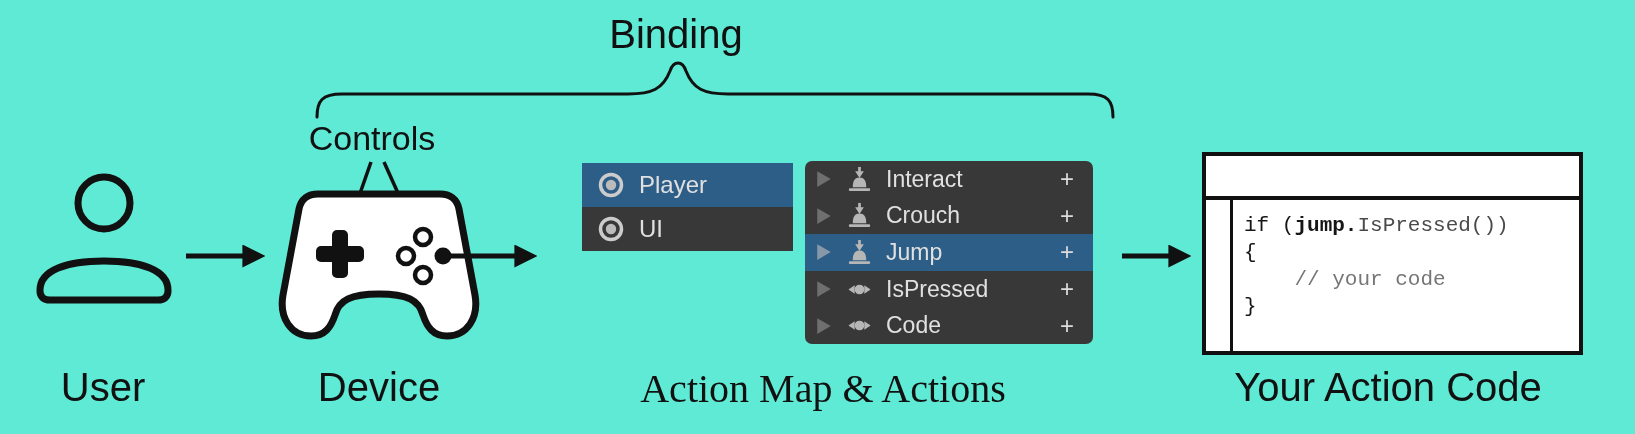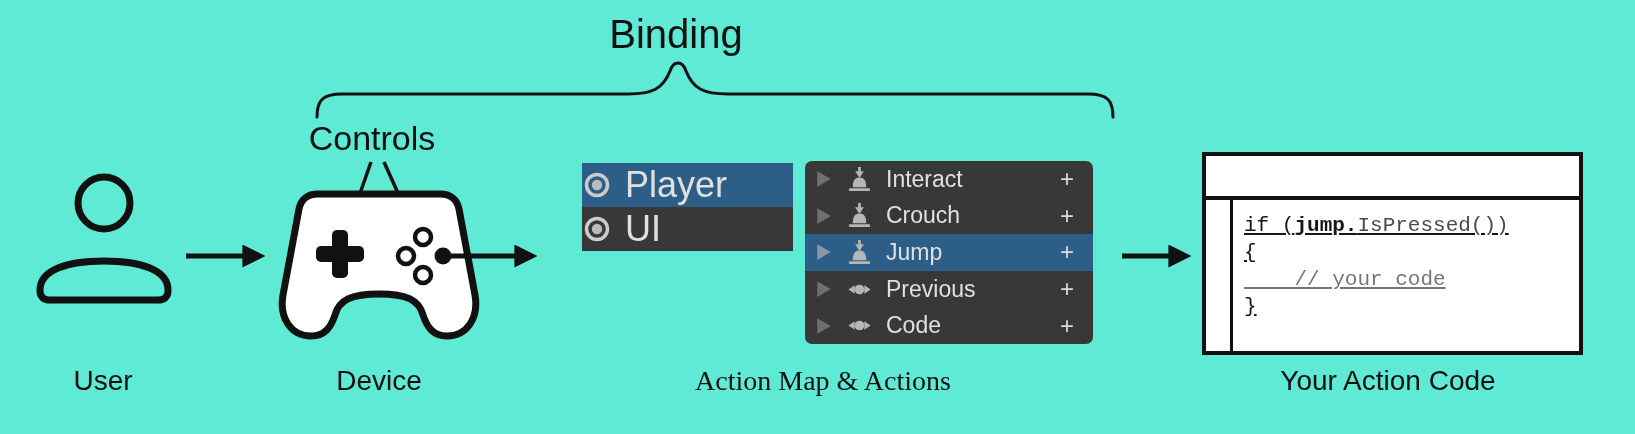--- a/index.html
+++ b/index.html
@@ -7,31 +7,31 @@
     position:relative; width:1635px; height:434px; background:#5eead4;
     font-family:"Liberation Sans", sans-serif; overflow:hidden; color:#111;
   }
   .overlay { position:absolute; left:0; top:0; pointer-events:none; }
 
   .binding-label { position:absolute; left:556px; top:12px; width:240px; text-align:center;
     font-size:40px; color:#111; }
   .controls-label { position:absolute; left:292px; top:119px; width:160px; text-align:center;
     font-size:34px; color:#111; }
 
-  .stage-label { position:absolute; top:365px; font-size:28px; color:#111; text-align:center; }
+  .stage-label { position:absolute; top:365px; font-size:40px; color:#111; text-align:center; }
   .stage-user   { left:28px;   width:150px; }
   .stage-device { left:304px;  width:150px; }
   .stage-map    { left:623px;  width:400px;font-family:Liberation Serif, serif; }
   .stage-code   { left:1208px; width:360px; }
 
   
   .action-map-panel { position:absolute; left:582px; top:163px; width:211px; height:88px;
     background:var(--panel-dark, #383838); display:flex; flex-direction:column; }
-  .am-row { flex:1; display:flex; align-items:center; 
-    color:var(--panel-text, #e0e0e0); font-size:36px; }
+  .am-row { flex:1; display:flex; align-items:center; padding-left:14px;
+    color:var(--panel-text, #e0e0e0); font-size:24px; }
   .am-row.selected { background:var(--selection-blue, #2d5e87); }
   .am-icon { width:30px; height:30px; margin-right:13px; flex:none; }
 
   
   .actions-panel { position:absolute; left:805px; top:161px; width:288px; height:183px;
     background:var(--panel-dark, #383838); display:flex; flex-direction:column;border-radius:7px; }
   .ac-row { flex:1; display:flex; align-items:center; padding-left:11px;
     color:var(--panel-text, #e0e0e0); font-size:23px; }
   .ac-row.selected { background:var(--selection-blue, #2d5e87);justify-content:flex-end; }
   .tri { width:16px; height:18px; margin-right:14px; flex:none; }
@@ -40,21 +40,21 @@
   .plus { margin-left:auto; margin-right:19px; font-size:24px; color:#dcdcdc; line-height:1; }
 
   
   .code-box { position:absolute; left:1202px; top:152px; width:381px; height:203px;
     border:4px solid #111; box-sizing:border-box; background:#fff; }
   .code-header { height:44px; border-bottom:4px solid #111; box-sizing:border-box; }
   .code-body { position:relative; height:155px; }
   .gutter { position:absolute; left:24px; top:0; bottom:0; width:3px; background:#111; }
   .code-text { position:absolute; left:38px; top:12px;
     font-family:"Liberation Mono", monospace; font-size:21px; line-height:27px; color:#161616; }
-  .code-line { white-space:pre;text-decoration:underline; }
+  .code-line { white-space:pre; }
   .kw { font-weight:bold; }
   .sec { color:var(--code-secondary, #4a4a4a); }
   .comment { color:var(--comment-gray, #767676); }
 </style>
 </head>
 <body>
 
 <div class="canvas">
 
   <svg class="overlay" width="1635" height="434" viewBox="0 0 1635 434">
@@ -178,21 +178,21 @@
       <svg class="tri" viewBox="0 0 14 16">
         <path d="M1,1 L13,8 L1,15 Z" fill="#6f6f6f"></path>
         </svg>
       <svg class="ac-icon" viewBox="0 0 28 28">
         <g fill="#b6b6b6">
             <path d="M9,9.5 L9,18.5 L2.5,14 Z"></path>
         <circle cx="14" cy="14" r="5"></circle>
         <path d="M19,9.5 L19,18.5 L25.5,14 Z"></path>
           </g>
         </svg>
-      <span>Previous</span>
+      <span>IsPressed</span>
       <span class="plus">+</span>
     </div>
 
     <div class="ac-row">
       <svg class="tri" viewBox="0 0 14 16">
         <path d="M1,1 L13,8 L1,15 Z" fill="#6f6f6f"></path>
         </svg>
       <svg class="ac-icon" viewBox="0 0 28 28">
         <g fill="#b6b6b6">
             <path d="M9,9.5 L9,18.5 L2.5,14 Z"></path>

